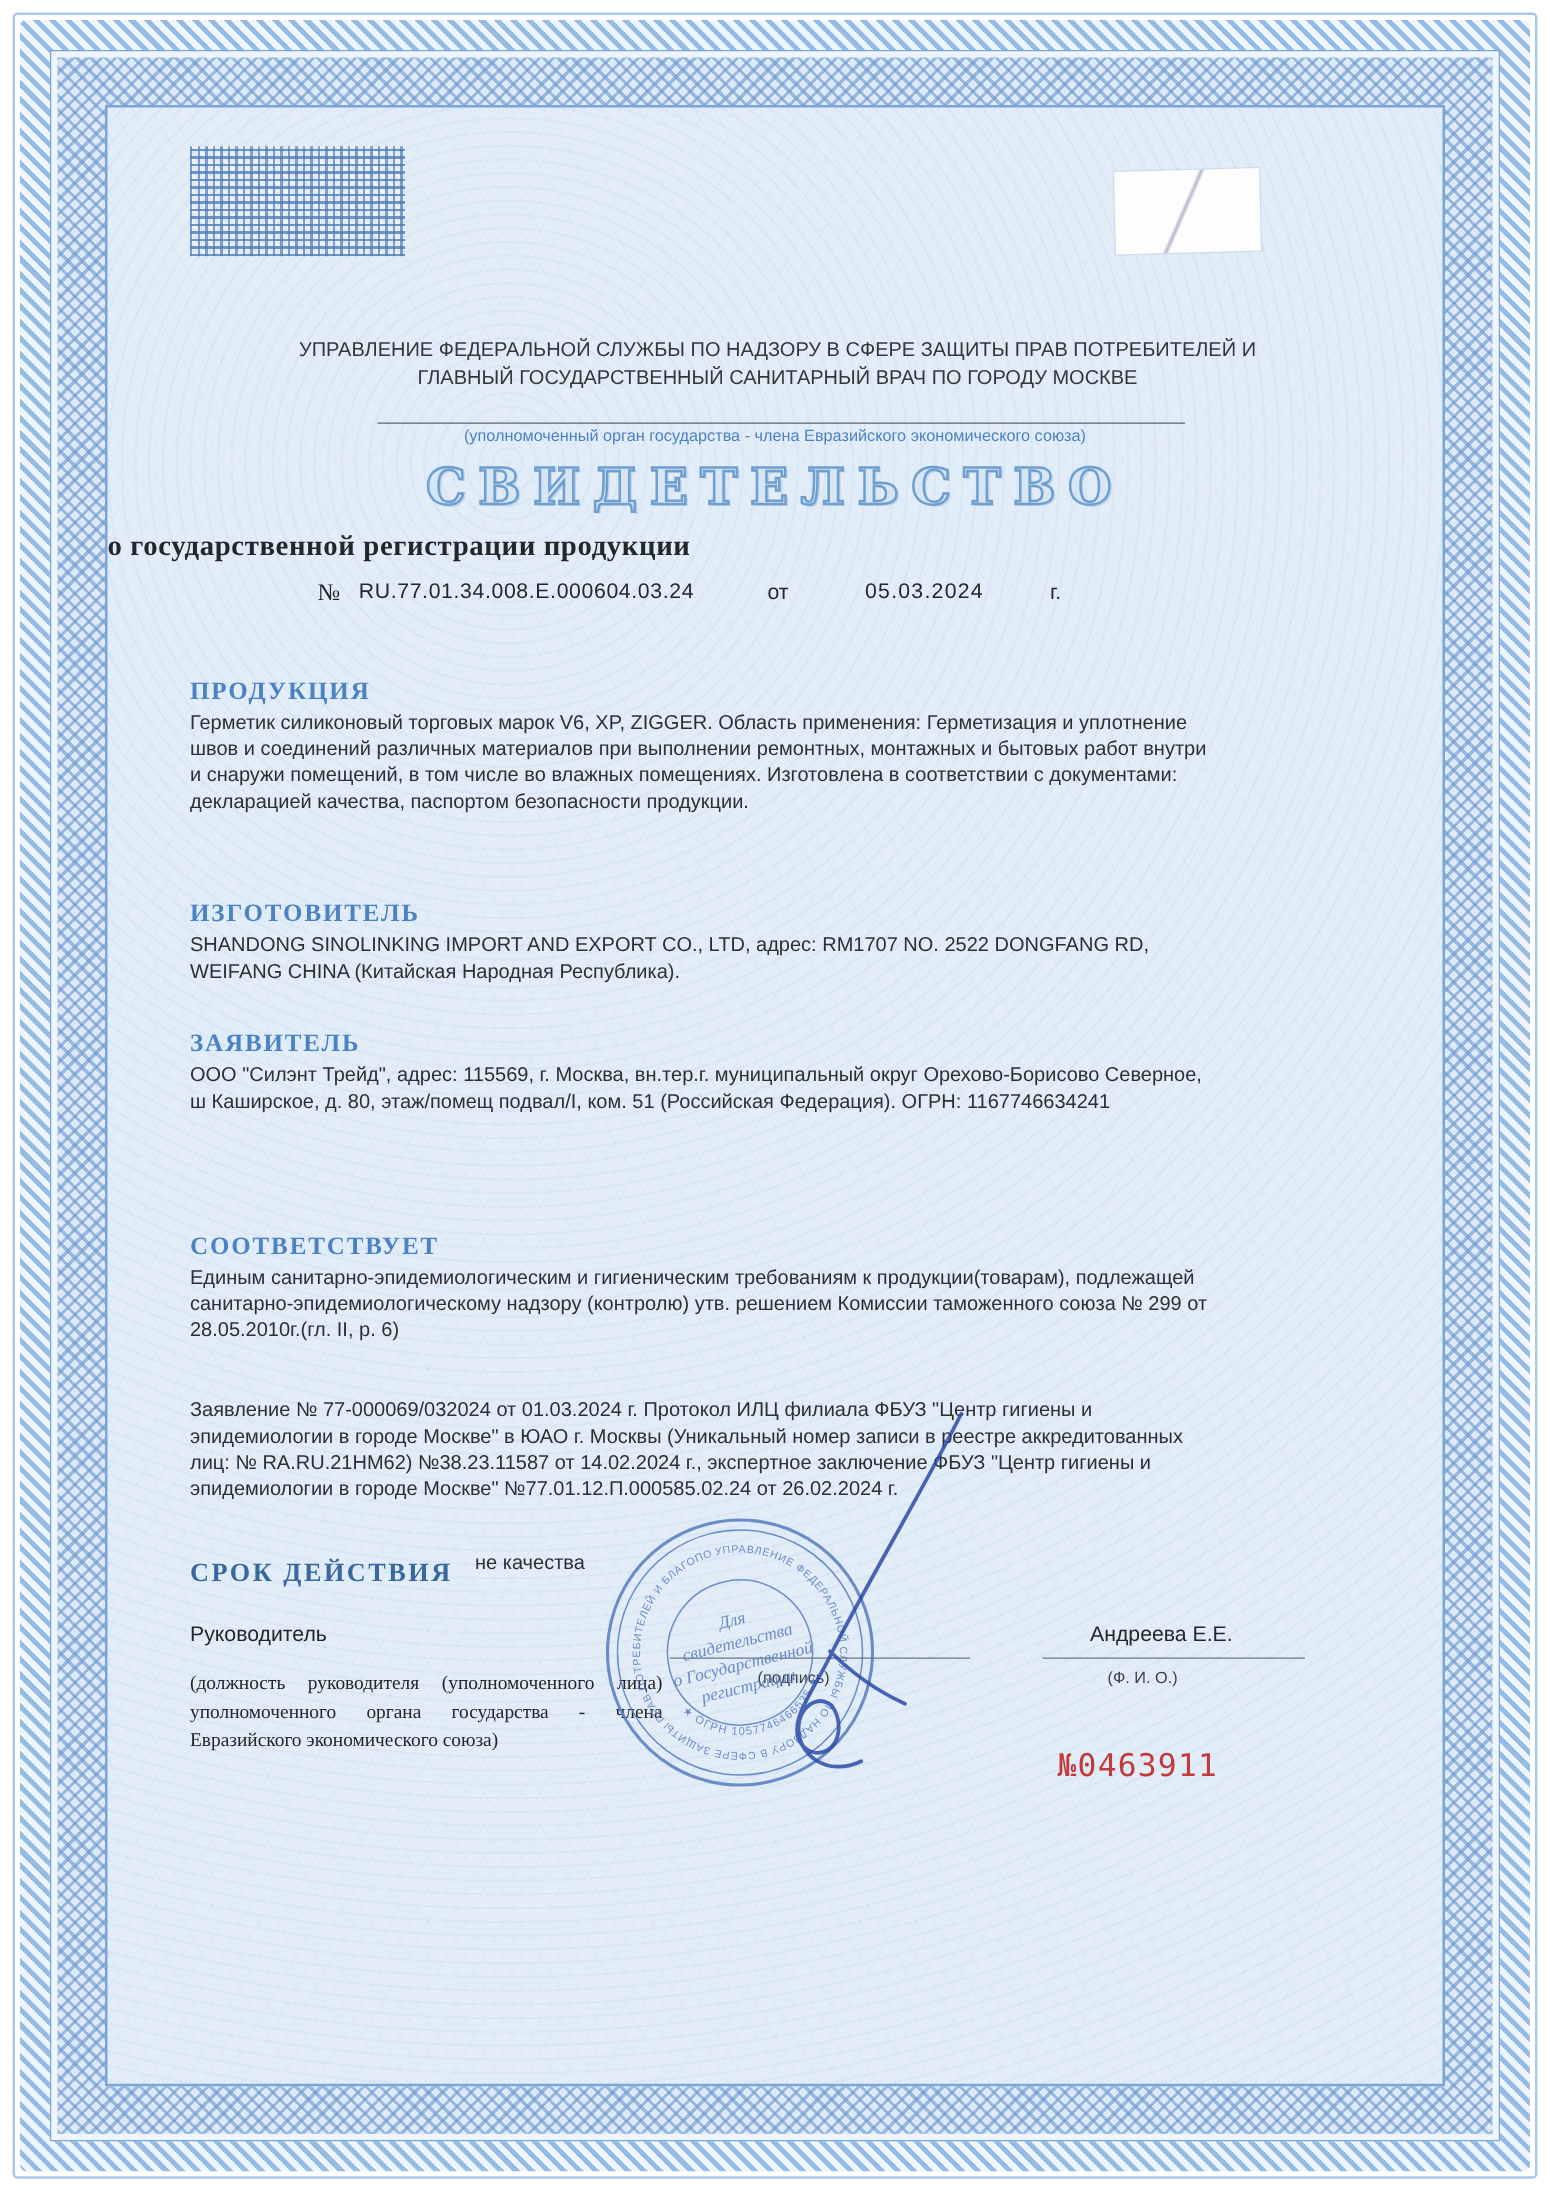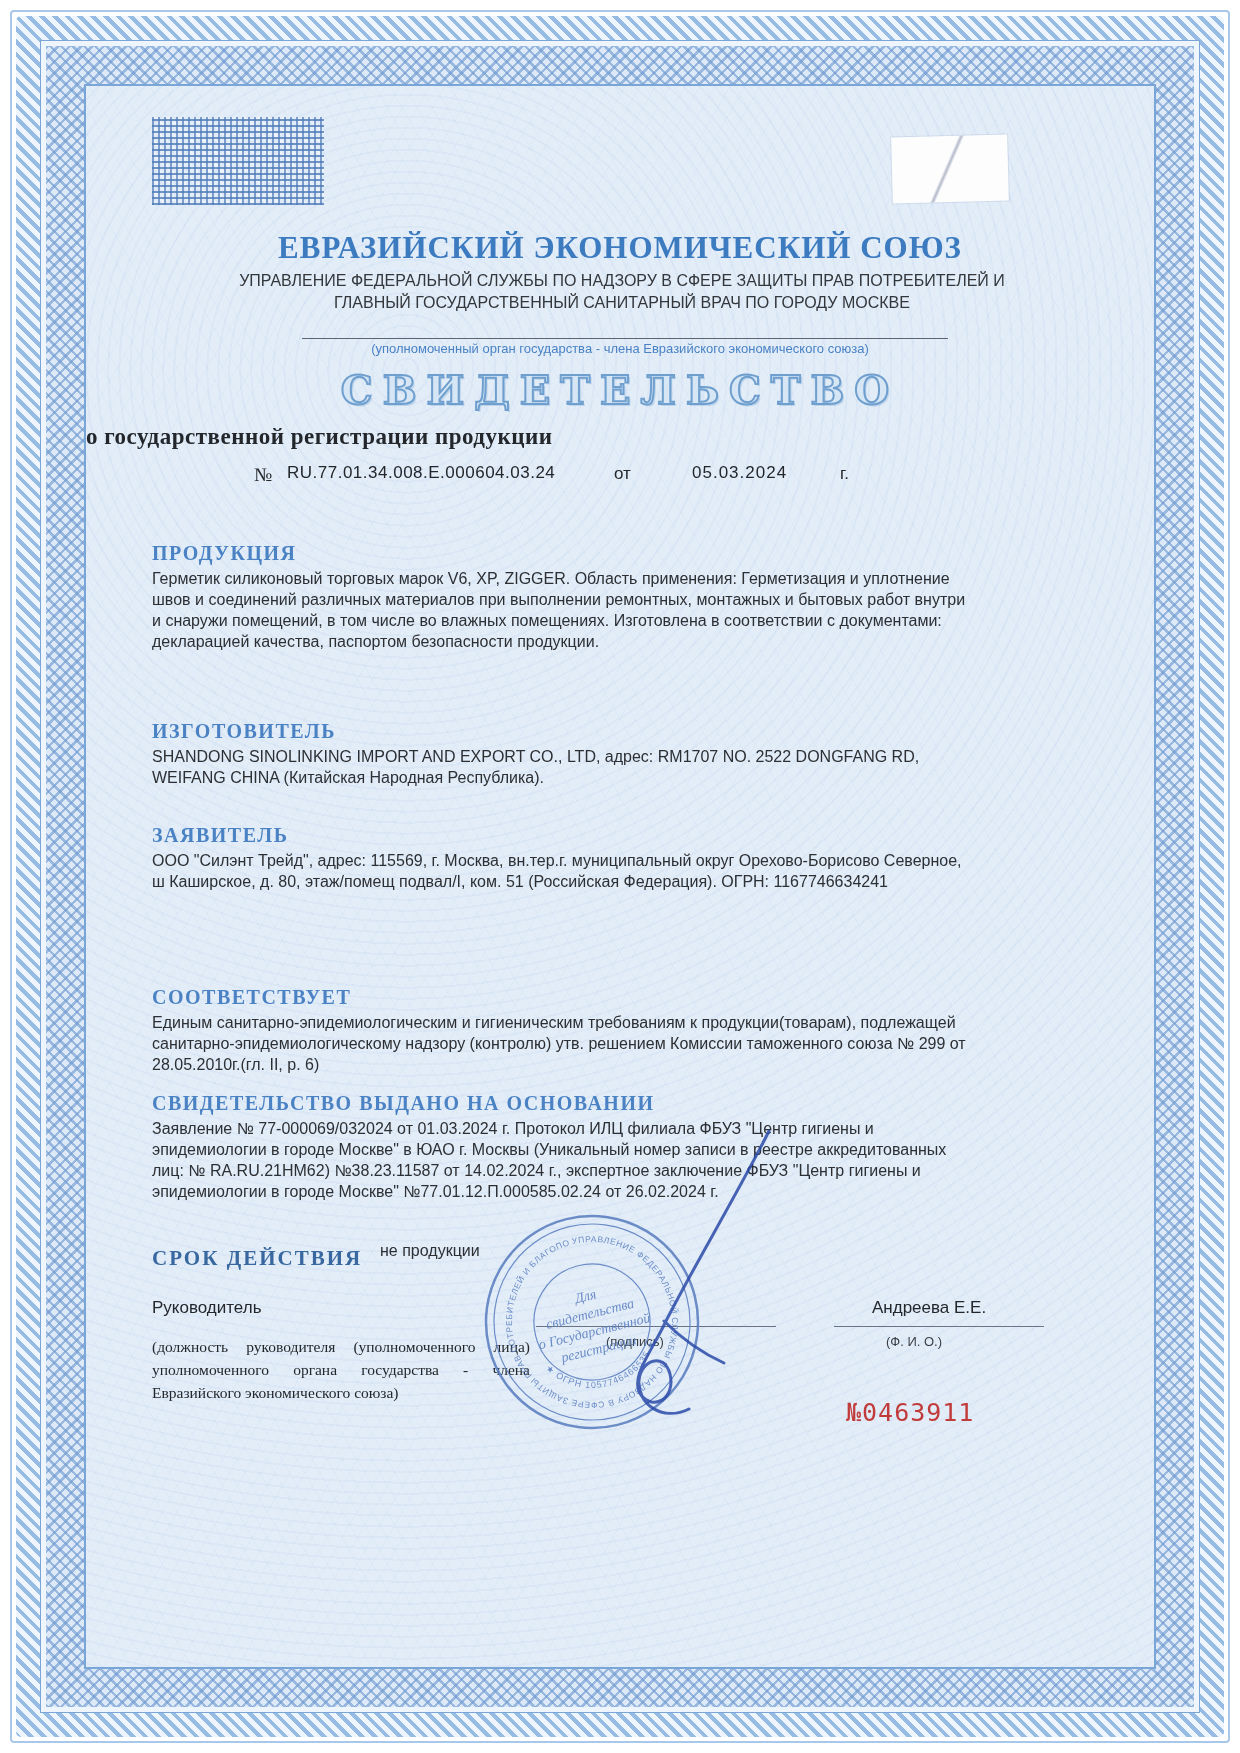--- a/index.html
+++ b/index.html
@@ -92,21 +92,20 @@
   <div class="frame-o"></div>
   <div class="frame-a"></div>
   <div class="frame-b"></div>
   <div class="frame-c"></div>
 
   <div class="content">
 
     <div class="abs barcode"></div>
     <div class="abs white-label"></div>
 
-    <div class="abs union-name">ЕВРАЗИЙСКИЙ ЭКОНОМИЧЕСКИЙ СОЮЗ</div>
     <div class="abs authority">
       <div>УПРАВЛЕНИЕ ФЕДЕРАЛЬНОЙ СЛУЖБЫ ПО НАДЗОРУ В СФЕРЕ ЗАЩИТЫ ПРАВ ПОТРЕБИТЕЛЕЙ И</div>
       <div>ГЛАВНЫЙ ГОСУДАРСТВЕННЫЙ САНИТАРНЫЙ ВРАЧ ПО ГОРОДУ МОСКВЕ</div>
     </div>
     <div class="abs rule"></div>
     <div class="abs authority-note">(уполномоченный орган государства - члена Евразийского экономического союза)</div>
 
     <div class="abs doc-title">СВИДЕТЕЛЬСТВО</div>
     <div class="abs doc-subtitle">о государственной регистрации продукции</div>
 
@@ -123,25 +122,24 @@
 
     <div class="abs sec-h" style="top:634px">ИЗГОТОВИТЕЛЬ</div>
     <div class="abs sec-t" style="top:660px">SHANDONG SINOLINKING IMPORT AND EXPORT CO., LTD, адрес: RM1707 NO. 2522 DONGFANG RD, WEIFANG CHINA (Китайская Народная Республика).</div>
 
     <div class="abs sec-h" style="top:738px">ЗАЯВИТЕЛЬ</div>
     <div class="abs sec-t" style="top:764px">ООО "Силэнт Трейд", адрес: 115569, г. Москва, вн.тер.г. муниципальный округ Орехово-Борисово Северное, ш Каширское, д. 80, этаж/помещ подвал/I, ком. 51 (Российская Федерация). ОГРН: 1167746634241</div>
 
     <div class="abs sec-h" style="top:900px">СООТВЕТСТВУЕТ</div>
     <div class="abs sec-t" style="top:926px">Единым санитарно-эпидемиологическим и гигиеническим требованиям к продукции(товарам), подлежащей санитарно-эпидемиологическому надзору (контролю) утв. решением Комиссии таможенного союза № 299 от 28.05.2010г.(гл. II, р. 6)</div>
 
-    <div class="abs sec-h" style="top:1006px">СВИДЕТЕЛЬСТВО ВЫДАНО НА ОСНОВАНИИ</div>
     <div class="abs sec-t" style="top:1032px">Заявление № 77-000069/032024 от 01.03.2024 г. Протокол ИЛЦ филиала ФБУЗ "Центр гигиены и эпидемиологии в городе Москве" в ЮАО г. Москвы (Уникальный номер записи в реестре аккредитованных лиц: № RA.RU.21НМ62) №38.23.11587 от 14.02.2024 г., экспертное заключение ФБУЗ "Центр гигиены и эпидемиологии в городе Москве" №77.01.12.П.000585.02.24 от 26.02.2024 г.</div>
 
     <div class="abs validity-label">СРОК ДЕЙСТВИЯ</div>
-    <div class="abs validity-value">не продукции</div>
+    <div class="abs validity-value">не качества</div>
 
     <div class="abs head-label">Руководитель</div>
     <div class="abs head-name">Андреева Е.Е.</div>
 
     <div class="abs sig-line l1"></div>
     <div class="abs sig-line l2"></div>
     <div class="abs sign-note">(подпись)</div>
     <div class="abs fio-note">(Ф. И. О.)</div>
     <div class="abs position-note">(должность руководителя (уполномоченного лица) уполномоченного органа государства - члена Евразийского экономического союза)</div>
 

